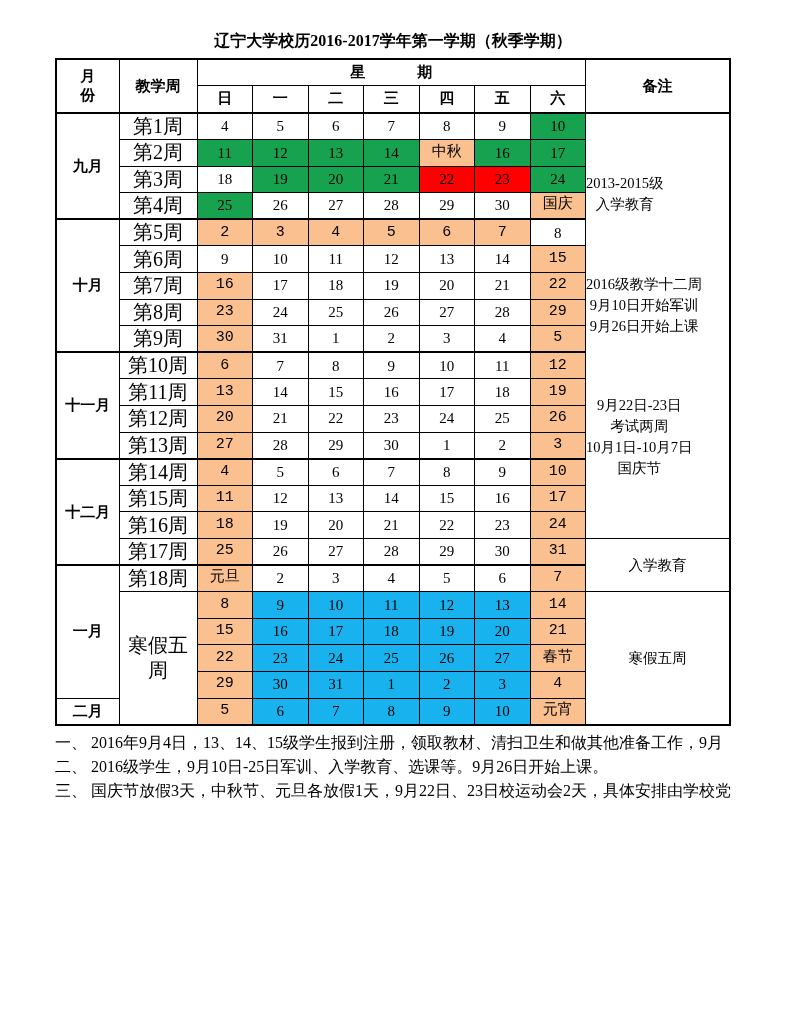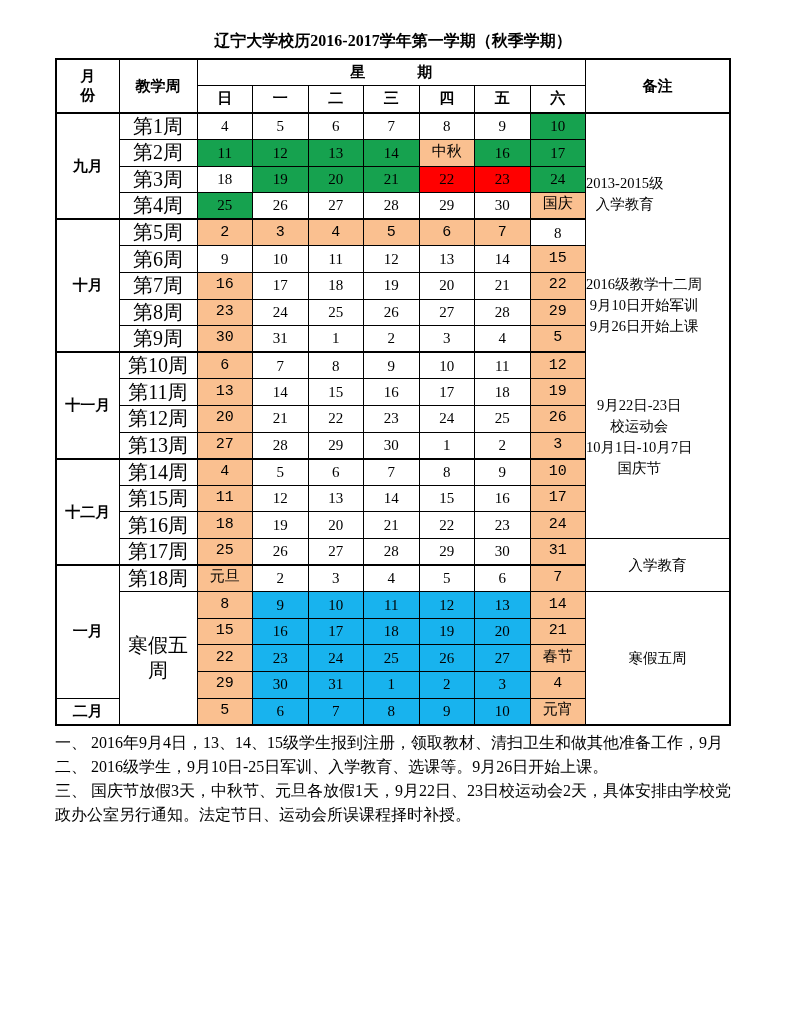--- a/index.html
+++ b/index.html
@@ -87,21 +87,21 @@
                 <div>2013-2015级</div>
                 <div>入学教育</div>
               </div>
             <div class="notes-para">
                 <div>2016级教学十二周</div>
                 <div>9月10日开始军训</div>
                 <div>9月26日开始上课</div>
               </div>
             <div class="notes-para">
                 <div>9月22日-23日</div>
-                <div>校运动会</div>
+                <div>考试两周</div>
                 <div>10月1日-10月7日</div>
                 <div>国庆节</div>
               </div>
           </div>
         </td>
       </tr>
       <tr>
         <td class="wk">第2周</td>
         <td class="d c-g">11</td>
         <td class="d c-g">12</td>
@@ -324,15 +324,14 @@
         <td class="d c-b">10</td>
         <td class="d c-o">元宵</td>
       </tr>
     </tbody>
   </table>
 
   <div class="footnotes">
     <div>一、 2016年9月4日，13、14、15级学生报到注册，领取教材、清扫卫生和做其他准备工作，9月</div>
     <div>二、 2016级学生，9月10日-25日军训、入学教育、选课等。9月26日开始上课。</div>
     <div>三、 国庆节放假3天，中秋节、元旦各放假1天，9月22日、23日校运动会2天，具体安排由学校党</div>
-    <div>政办公室另行通知。法定节日、运动会所误课程择时补授。</div>
   </div>
 </div>
 
 </body></html>

